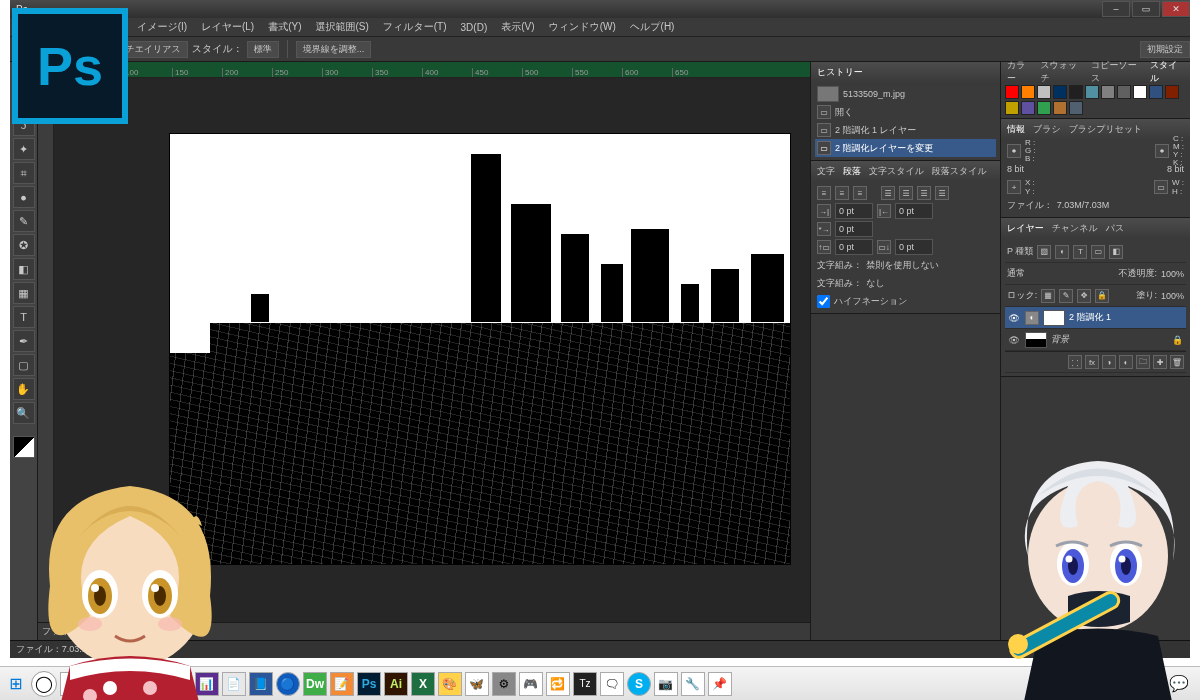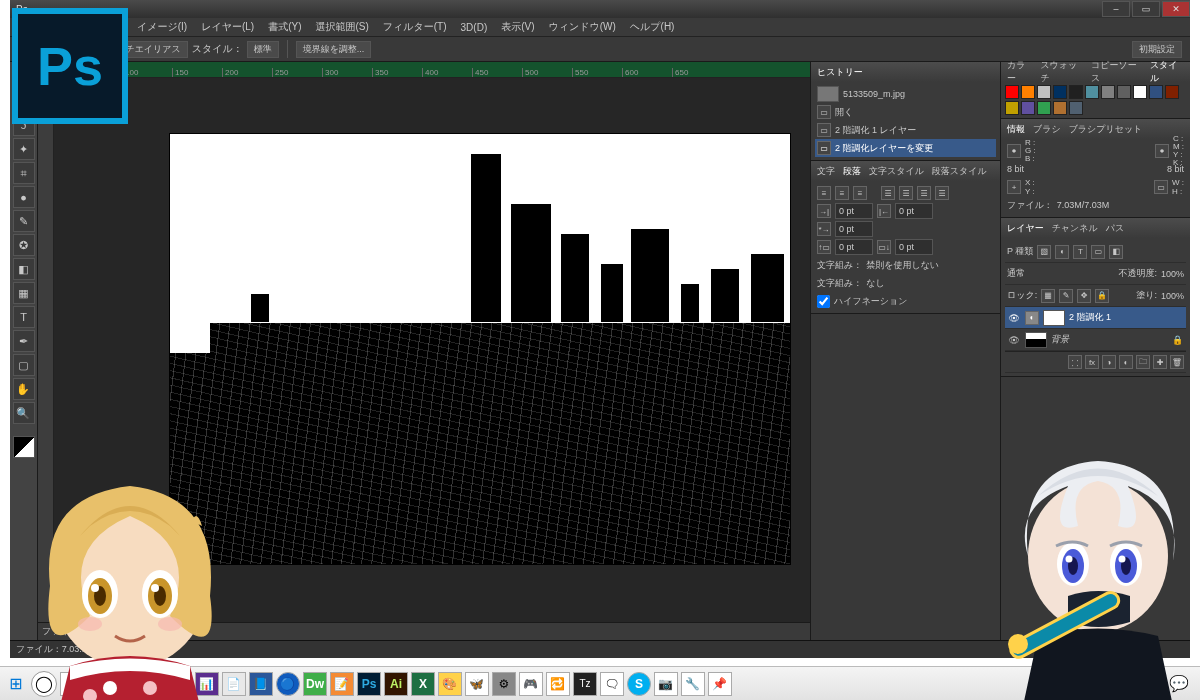--- a/index.html
+++ b/index.html
@@ -9,21 +9,21 @@
   .app{position:absolute;left:10px;top:0;width:1180px;height:658px;background:#2a2a2a;color:#c8c8c8;font-size:10px;}
   .titlebar{height:18px;background:linear-gradient(#4a4a4a,#2f2f2f);display:flex;align-items:center;padding-left:6px;color:#ddd;}
   .titlebar .spacer{flex:1;}
   .winbtn{width:28px;height:16px;background:#3a3a3a;border:1px solid #555;margin-left:2px;display:flex;align-items:center;justify-content:center;font-size:9px;cursor:pointer;}
   .winbtn.close{background:#a33;}
   .menubar{height:18px;background:#3a3a3a;display:flex;align-items:center;padding-left:6px;gap:2px;}
   .menubar span{padding:0 6px;cursor:pointer;font-size:10px;}
   .optbar{height:26px;background:#393939;border-top:1px solid #222;border-bottom:1px solid #1a1a1a;display:flex;align-items:center;padding-left:90px;gap:4px;}
   .optbar .chip{background:#4a4a4a;padding:1px 6px;border:1px solid #555;font-size:9px;}
   .optbar .sep{width:1px;height:18px;background:#555;margin:0 4px;}
-  .optbar .right{margin-left:auto;display:flex;align-items:center;gap:6px;padding-right:8px;}
+  .optbar .right{margin-left:auto;display:flex;align-items:center;gap:6px;}
   
   .body{position:absolute;left:0;top:62px;right:0;bottom:18px;}
   .toolcol{position:absolute;left:0;top:0;width:28px;height:100%;background:#434343;border-right:1px solid #1a1a1a;display:flex;flex-direction:column;align-items:center;padding-top:4px;gap:2px;}
   .tool{width:22px;height:22px;background:#3a3a3a;border:1px solid #555;font-size:11px;display:flex;align-items:center;justify-content:center;cursor:pointer;}
   .tool.sel{background:#5a5a5a;border-color:#888;}
   .ruler-h{position:absolute;left:12px;top:0;right:380px;height:16px;background:#14532d;border-bottom:1px solid #222;display:flex;align-items:flex-end;overflow:hidden;font-size:8px;color:#999;}
   .ruler-h span{width:50px;display:inline-block;border-left:1px solid #666;padding-left:2px;}
   .ruler-v{position:absolute;left:28px;top:16px;width:16px;bottom:0;background:#3d3d3d;border-right:1px solid #222;}
   .canvasarea{position:absolute;left:44px;top:16px;right:380px;bottom:0;background:#262626;overflow:hidden;}
   .doc{position:absolute;left:116px;top:56px;width:620px;height:430px;background:#fff;box-shadow:0 0 0 1px #000;}

